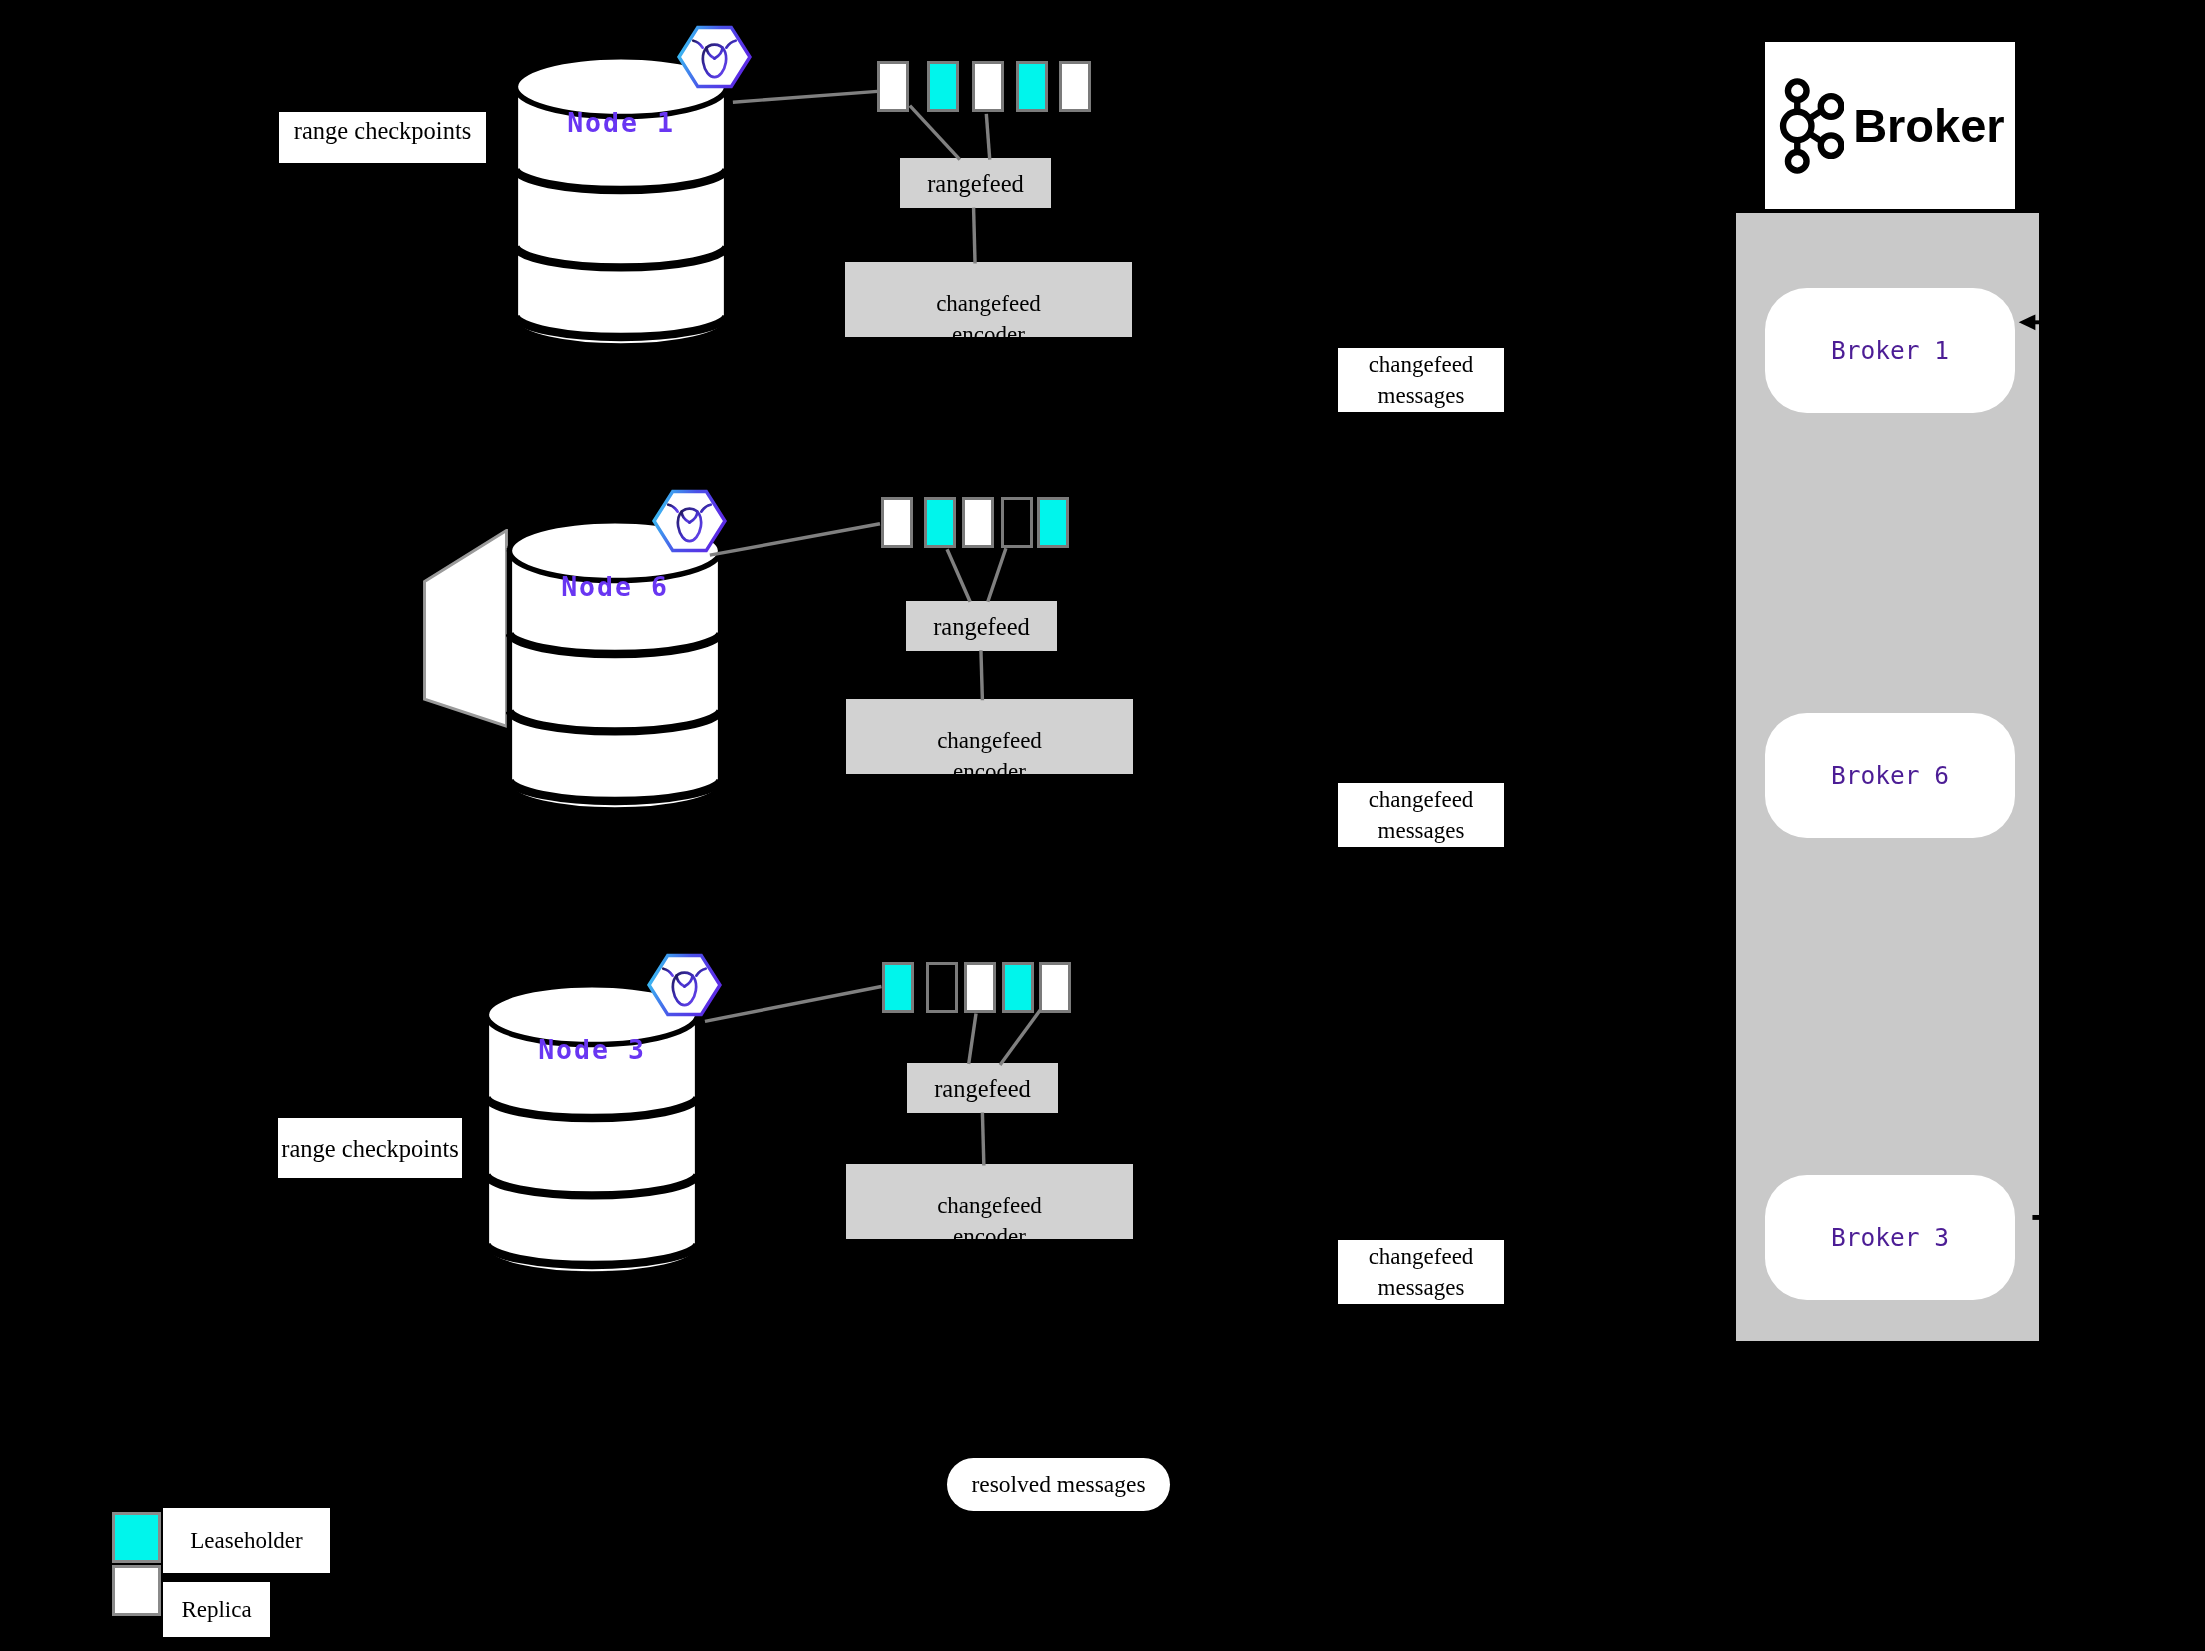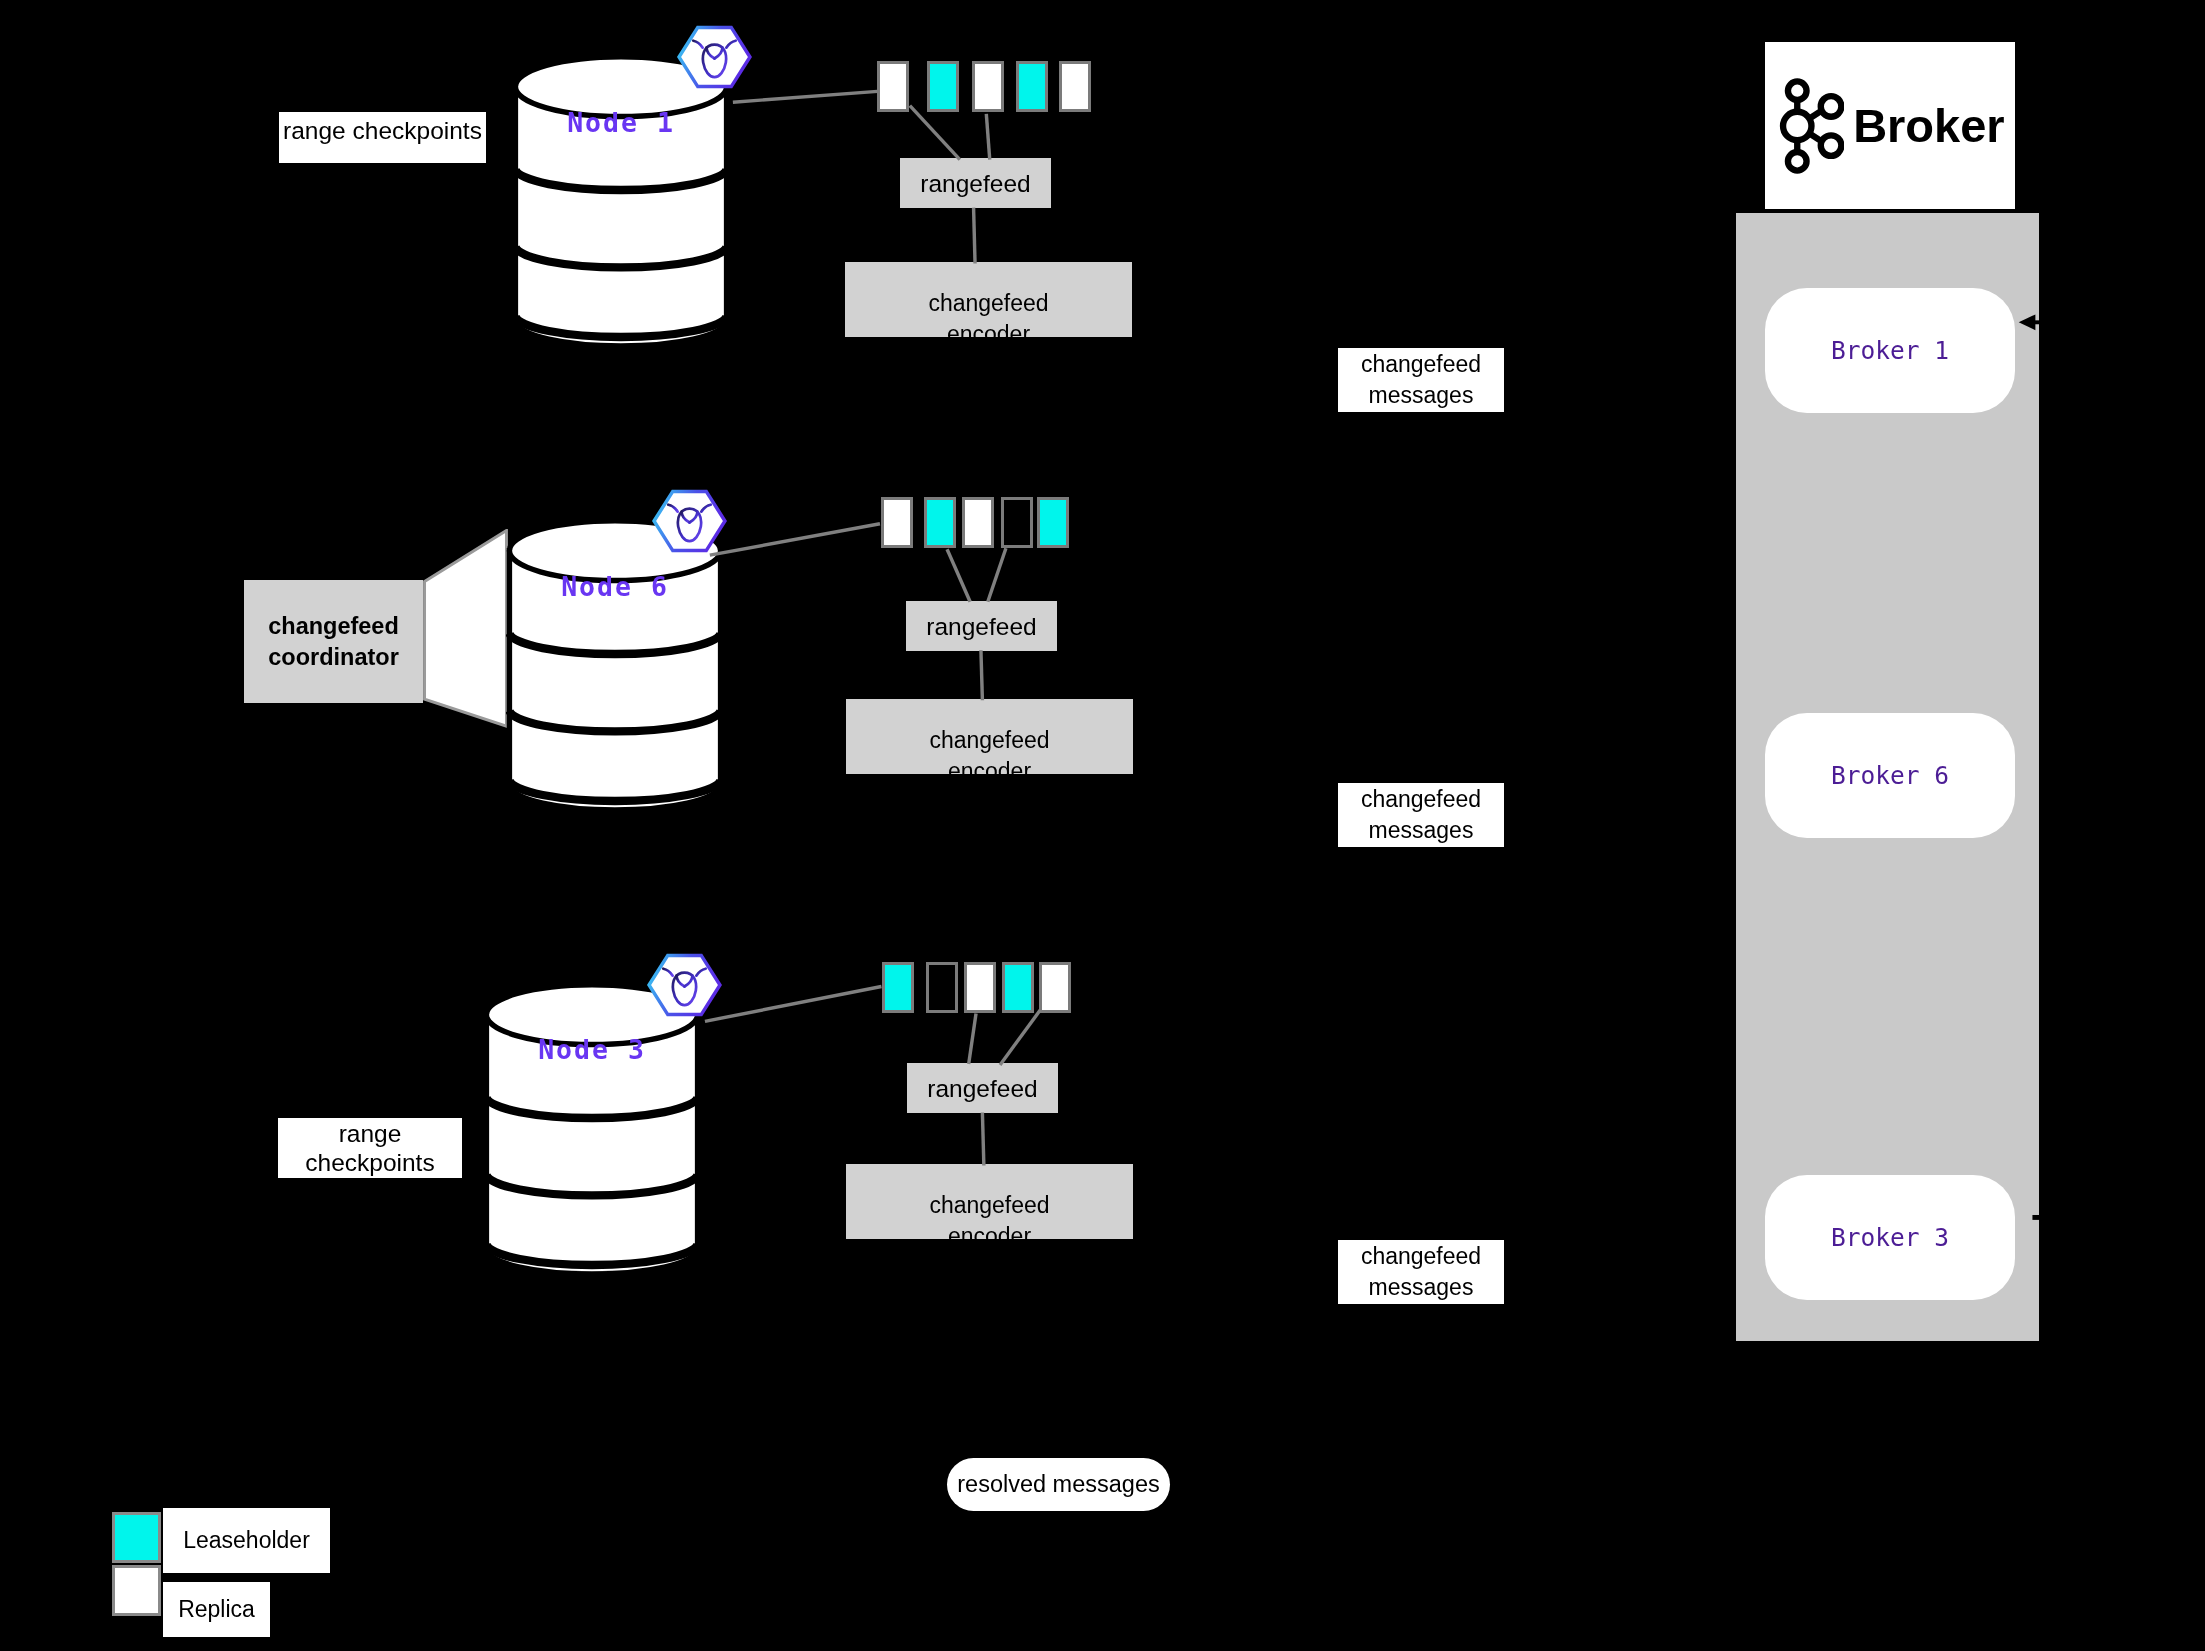--- a/index.html
+++ b/index.html
@@ -1,19 +1,19 @@
 <!DOCTYPE html>
 <html style="font-size:7.8px"><head>
 <meta charset="utf-8">
 <style>
   html,body{margin:0;padding:0;background:#000;}
   #canvas{position:relative;width:2205px;height:1652px;background:#000;overflow:hidden;
           font-family:"DejaVu Sans Mono",monospace;}
   .wbox,.gbox{position:absolute;display:flex;align-items:center;justify-content:center;
-      text-align:center;color:#000;font-family:Liberation Sans, sans-serif;
+      text-align:center;color:#000;font-family:Liberation Serif, serif;
       font-size:23px;line-height:31px;box-sizing:border-box;}
   .wbox{background:#ffffff;}
   .gbox{background:#D2D2D2;}
   .clip{overflow:hidden;align-items:flex-start;padding-top:3.9px;font-size:24.5px;line-height:29px;}
   .bold{font-weight:bold;}
   .node-label{position:absolute;width:218px;text-align:center;color:#6936F2;
       font-weight:bold;font-size:26.5px;letter-spacing:2px;z-index:22;}
   .range-rect{position:absolute;width:32px;height:51px;border:3.9px solid #7b7b7b;
       box-sizing:border-box;background:#fff;z-index:20;}
   [data-fill="leaseholder"]{background:#00F5EC;}
@@ -111,23 +111,20 @@
   <div class="range-rect" style="left:1059px;top:61px;" data-fill="replica"></div>
 
   <div class="gbox" style="left:900px;top:158px;width:151px;height:50px;font-size:24.5px;">rangefeed</div>
   <div class="gbox" style="left:845px;top:262px;width:287px;height:75px;">
     <div class="enc-inner">changefeed encoder</div>
   </div>
   <div class="wbox" style="left:1338px;top:348px;width:166px;height:64px;">
     <div class="msg-inner">changefeed messages</div>
   </div>
 
-  <div class="gbox bold" style="left:244px;top:580px;width:179px;height:123px;font-size:23.5px;">
-    <div class="coord-inner">changefeed coordinator</div>
-  </div>
   <svg class="banner" style="left:423px;top:529px;" width="85" height="207" viewBox="0 0 173 422">
     <polygon points="3,107 170,3 170,402 3,347" fill="#fff" stroke="#9a9a9a" stroke-width="6"></polygon>
   </svg>
 
   <svg class="cyl" style="left:506px;top:492px;" width="218" height="351" viewBox="0 0 445 715">
     <path d="M7,119 L7,600 A216,52 0 0 0 438,600 L438,119 Z" fill="#fff" stroke="#000" stroke-width="11"></path>
     <path d="M7,288 A216,45 0 0 0 438,288" fill="none" stroke="#000" stroke-width="17"></path>
     <path d="M7,446 A216,45 0 0 0 438,446" fill="none" stroke="#000" stroke-width="17"></path>
     <path d="M7,588 A216,45 0 0 0 438,588" fill="none" stroke="#000" stroke-width="17"></path>
     <ellipse cx="222.5" cy="119" rx="215.5" ry="61" fill="#fff" stroke="#000" stroke-width="11"></ellipse>

